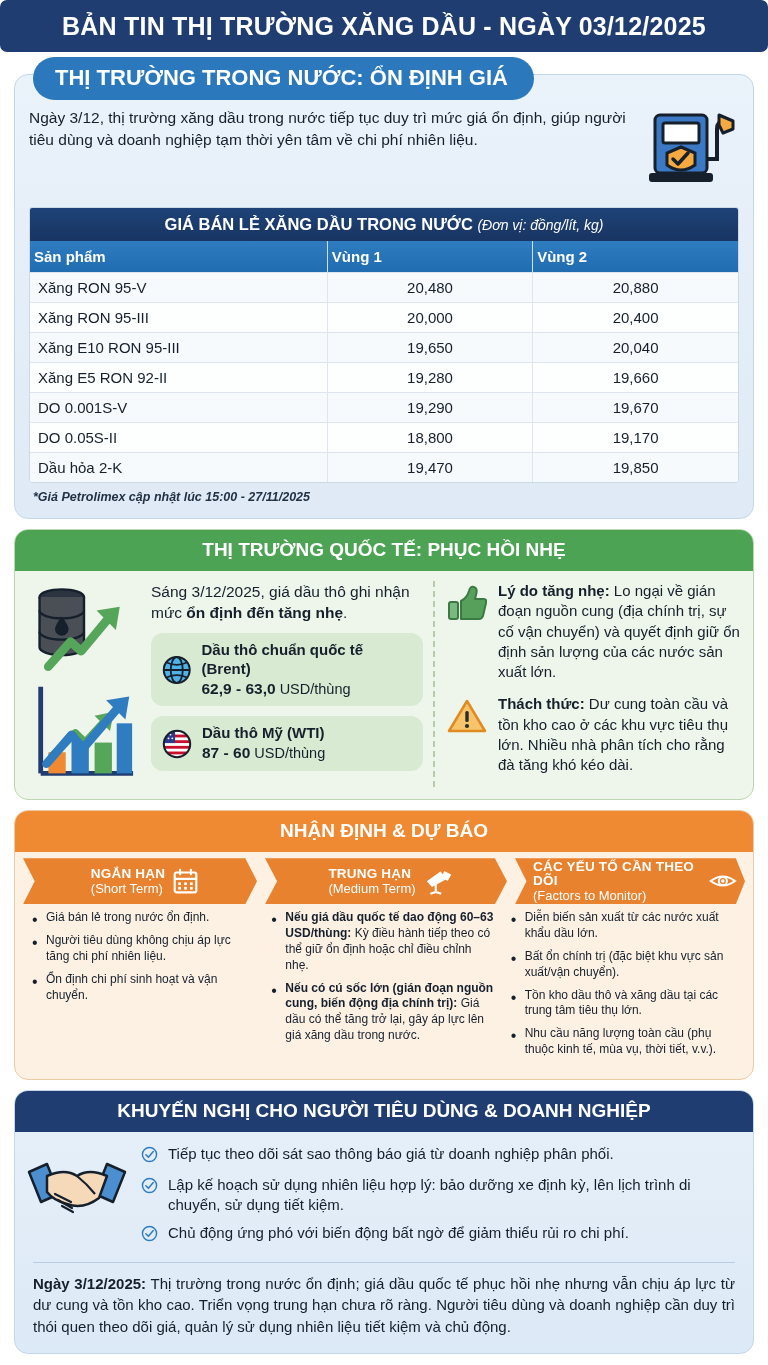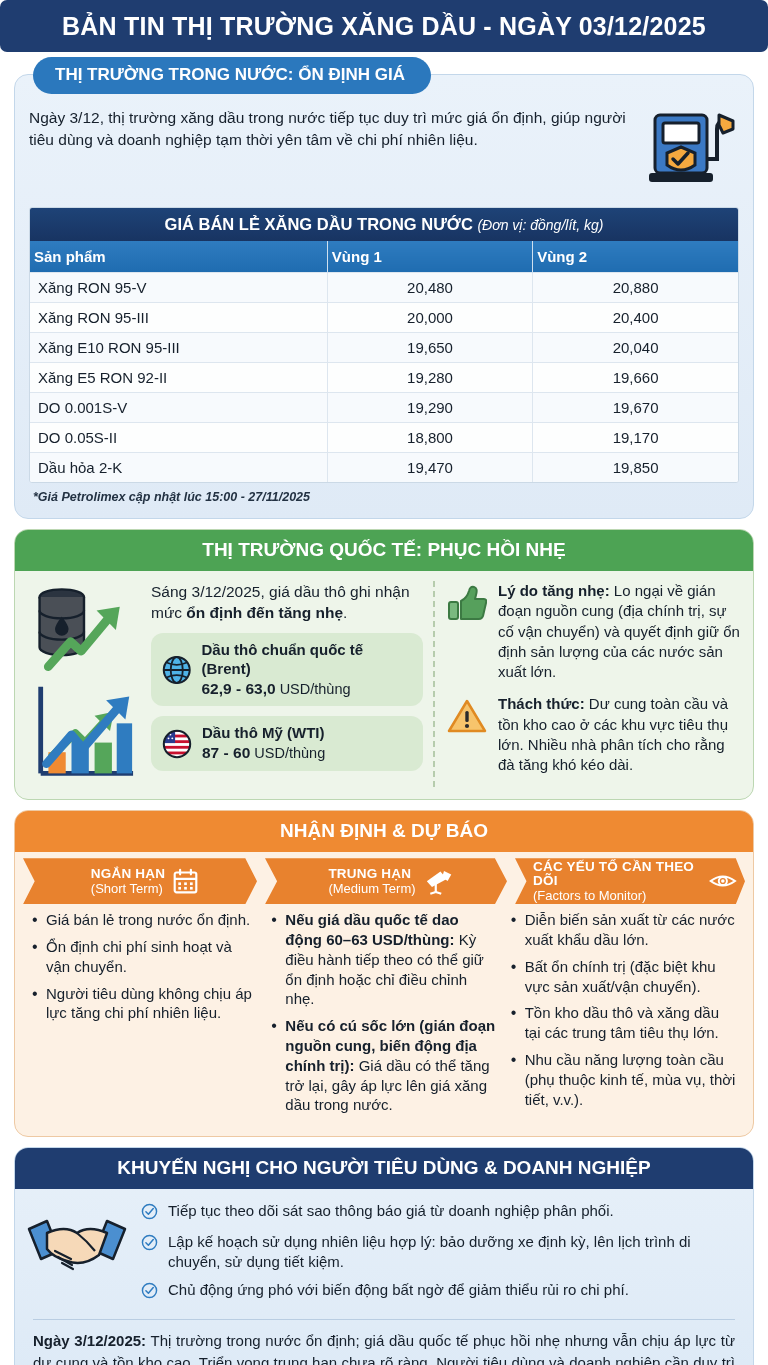--- a/index.html
+++ b/index.html
@@ -34,21 +34,21 @@
     border: 1px solid #c3d7ea;
     border-radius: 14px;
     padding: 30px 14px 12px 14px;
     margin-top: 22px;
   }
   .pill-title {
     position: absolute;
     top: -18px; left: 18px;
     background: #2b78bd;
     color: #fff;
-    font-size: 17px; font-weight: bold;
+    font-size: 22px; font-weight: bold;
     padding: 8px 26px 9px 22px;
     border-radius: 22px;
     white-space: nowrap;
   }
   .intro-row { display: flex; align-items: flex-start; gap: 8px; }
   .intro-text {
     font-size: 15.5px; line-height: 1.42; color: #16202c;
     flex: 1; padding-top: 2px;
   }
   .pump-icon { width: 92px; flex: 0 0 92px; padding-top: 2px; }
@@ -133,21 +133,21 @@
   .chev.c2 { flex: 0 0 242px; clip-path: polygon(0 0, 95% 0, 100% 50%, 95% 100%, 0 100%, 5% 50%); }
   .chev.c3 { flex: 1;         clip-path: polygon(0 0, 96% 0, 100% 50%, 96% 100%, 0 100%, 5% 50%); }
   .chev-lbl { text-align: left; line-height: 1.08; }
   .chev-lbl .t1 { font-size: 13.5px; font-weight: bold; letter-spacing: .2px; }
   .chev-lbl .t2 { font-size: 13px; }
   .cols { display: flex; padding: 2px 10px 14px 10px; }
   .col { flex: 1; padding: 0 7px; }
   .col ul { list-style: none; }
   .col li {
     position: relative; padding-left: 14px; margin-bottom: 7px;
-    font-size: 15px; line-height: 1.32; color: #16202c;
+    font-size: 12px; line-height: 1.32; color: #16202c;
   }
   .col li::before {
     content: "•"; position: absolute; left: 0; top: -1px; font-size: 16px;
   }
   .col li b { font-weight: bold; }
 
   
   .sec-reco {
     background: linear-gradient(180deg,#e7f0f9 0%,#dce9f6 100%);
     border: 1px solid #c3d7ea; border-radius: 14px;
@@ -420,22 +420,22 @@
           <circle cx="17" cy="12" r="5" fill="none" stroke="#fff" stroke-width="2.4"></circle>
           <circle cx="17" cy="12" r="2.2" fill="#fff"></circle>
         </svg>
       </div>
     </div>
 
     <div class="cols">
       <div class="col">
           <ul id="fc-0">
             <li><span>Giá bán lẻ trong nước ổn định.</span></li>
+            <li><span>Người tiêu dùng không chịu áp lực tăng chi phí nhiên liệu.</span></li>
             <li><span>Ổn định chi phí sinh hoạt và vận chuyển.</span></li>
-            <li><span>Người tiêu dùng không chịu áp lực tăng chi phí nhiên liệu.</span></li>
           </ul>
         </div>
       <div class="col">
           <ul id="fc-1">
             <li><b>Nếu giá dầu quốc tế dao động 60–63 USD/thùng:</b><span> Kỳ điều hành tiếp theo có thể giữ ổn định hoặc chỉ điều chỉnh nhẹ.</span></li>
             <li><b>Nếu có cú sốc lớn (gián đoạn nguồn cung, biến động địa chính trị):</b><span> Giá dầu có thể tăng trở lại, gây áp lực lên giá xăng dầu trong nước.</span></li>
           </ul>
         </div>
       <div class="col">
           <ul id="fc-2">

